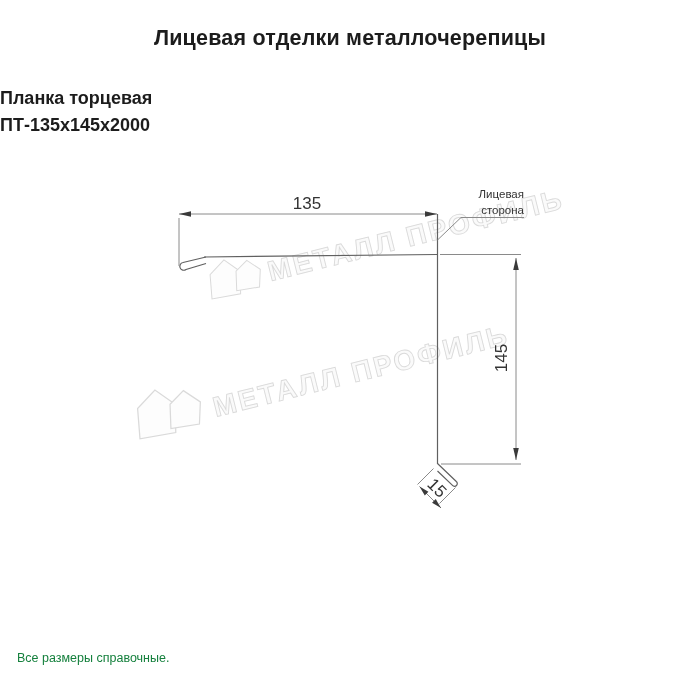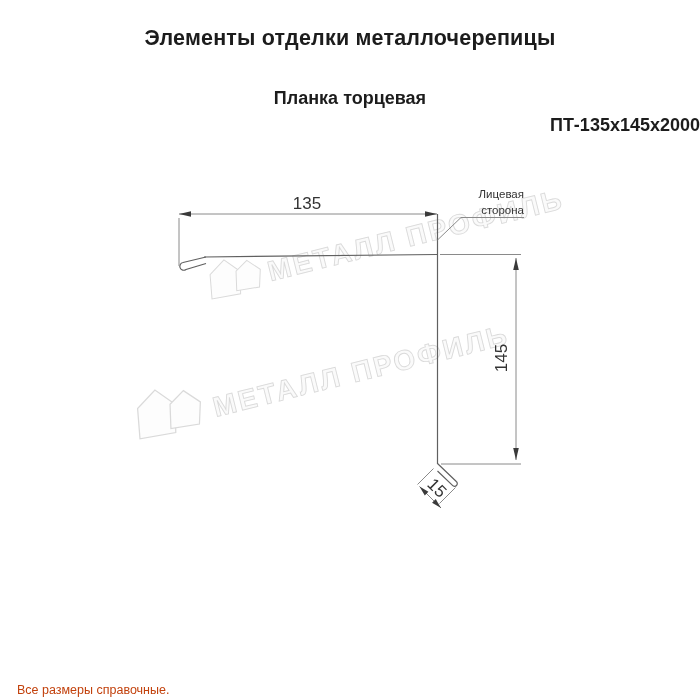--- a/index.html
+++ b/index.html
@@ -24,48 +24,46 @@
     font-size: 21.5px;
     font-weight: bold;
     color: #1c1c1c;
     letter-spacing: 0.2px;
   }
   .product-name {
     position: absolute;
     top: 88px;
     left: 0;
     width: 700px;
-    text-align: center;
     font-size: 18px;
     font-weight: bold;
     color: #1c1c1c;
   }
   .product-code {
     position: absolute;
     top: 115px;
     left: 0;
     width: 700px;
-    text-align: right;
+    text-align: left;
     font-size: 18px;
     font-weight: bold;
     color: #1c1c1c;
   }
   .diagram-svg {
     position: absolute;
     top: 0;
     left: 0;
   }
   .footer-notes {
     position: absolute;
     left: 17px;
     top: 650px;
     font-size: 12.5px;
     line-height: 17.5px;
-    color: #c2410c;
-    margin-top: 32px;
+    color: #15803d;
   }
   .dim-text {
     font-size: 17px;
     fill: #333333;
     font-family: "Liberation Sans", sans-serif;
   }
   .label-text {
     font-size: 11.5px;
     fill: #333333;
     font-family: "Liberation Sans", sans-serif;
@@ -86,21 +84,21 @@
   }
   .thin-line { stroke: #8a8a8a; stroke-width: 1; fill: none; }
   .profile-line { stroke: #606060; stroke-width: 1.2; fill: none; }
   .arrow { fill: #3a3a3a; stroke: none; }
 </style>
 </head>
 <body>
 
 <div class="page">
 
-  <div class="page-title">Элементы отделки металлочерепицы</div>
+  <div class="page-title">Лицевая отделки металлочерепицы</div>
   <div class="product-name">Планка торцевая</div>
   <div class="product-code">ПТ-135х145х2000</div>
 
   <svg class="diagram-svg" width="700" height="700" viewBox="0 0 700 700" xmlns="http://www.w3.org/2000/svg">
 
     <g transform="translate(212,303) rotate(-14)">
       <g>
         <path class="wm-shape" d="M1,-4 L5,-28 L22,-39 L35,-24 L30,-2 Z"></path>
         <path class="wm-shape" d="M27,-6 L31,-25 L44,-33 L55,-21 L50,-4 Z"></path>
       </g>

